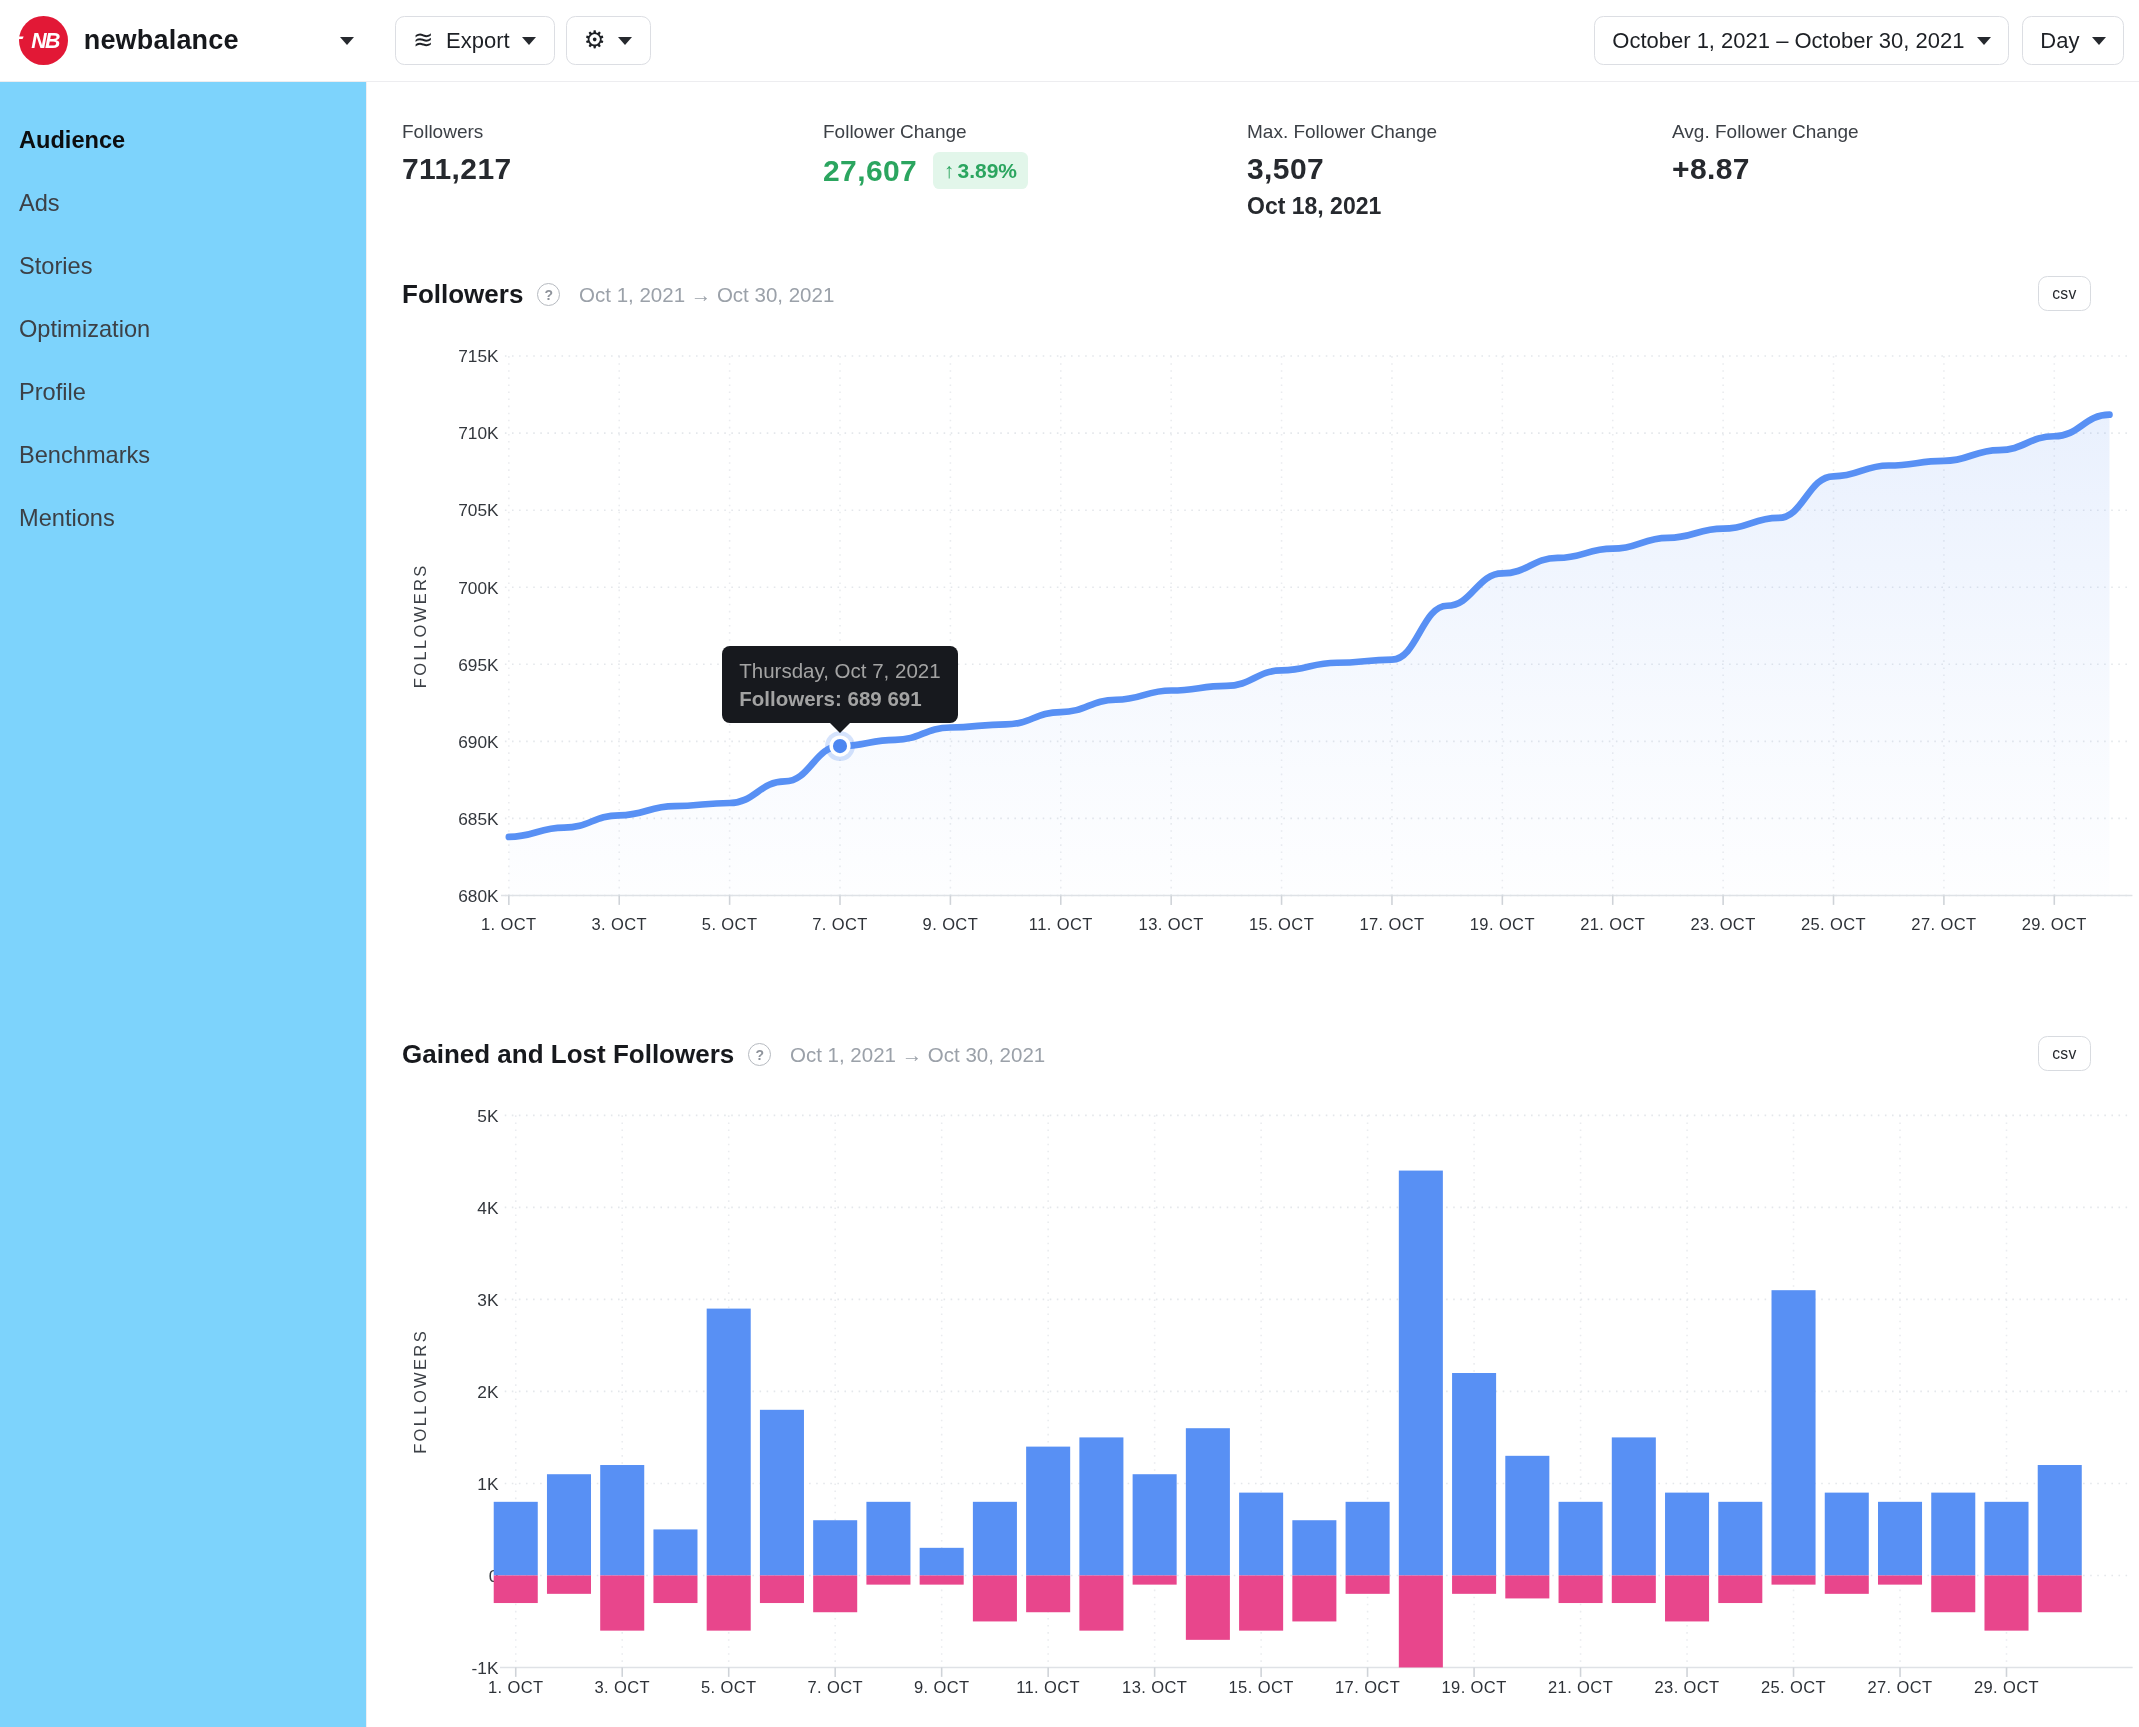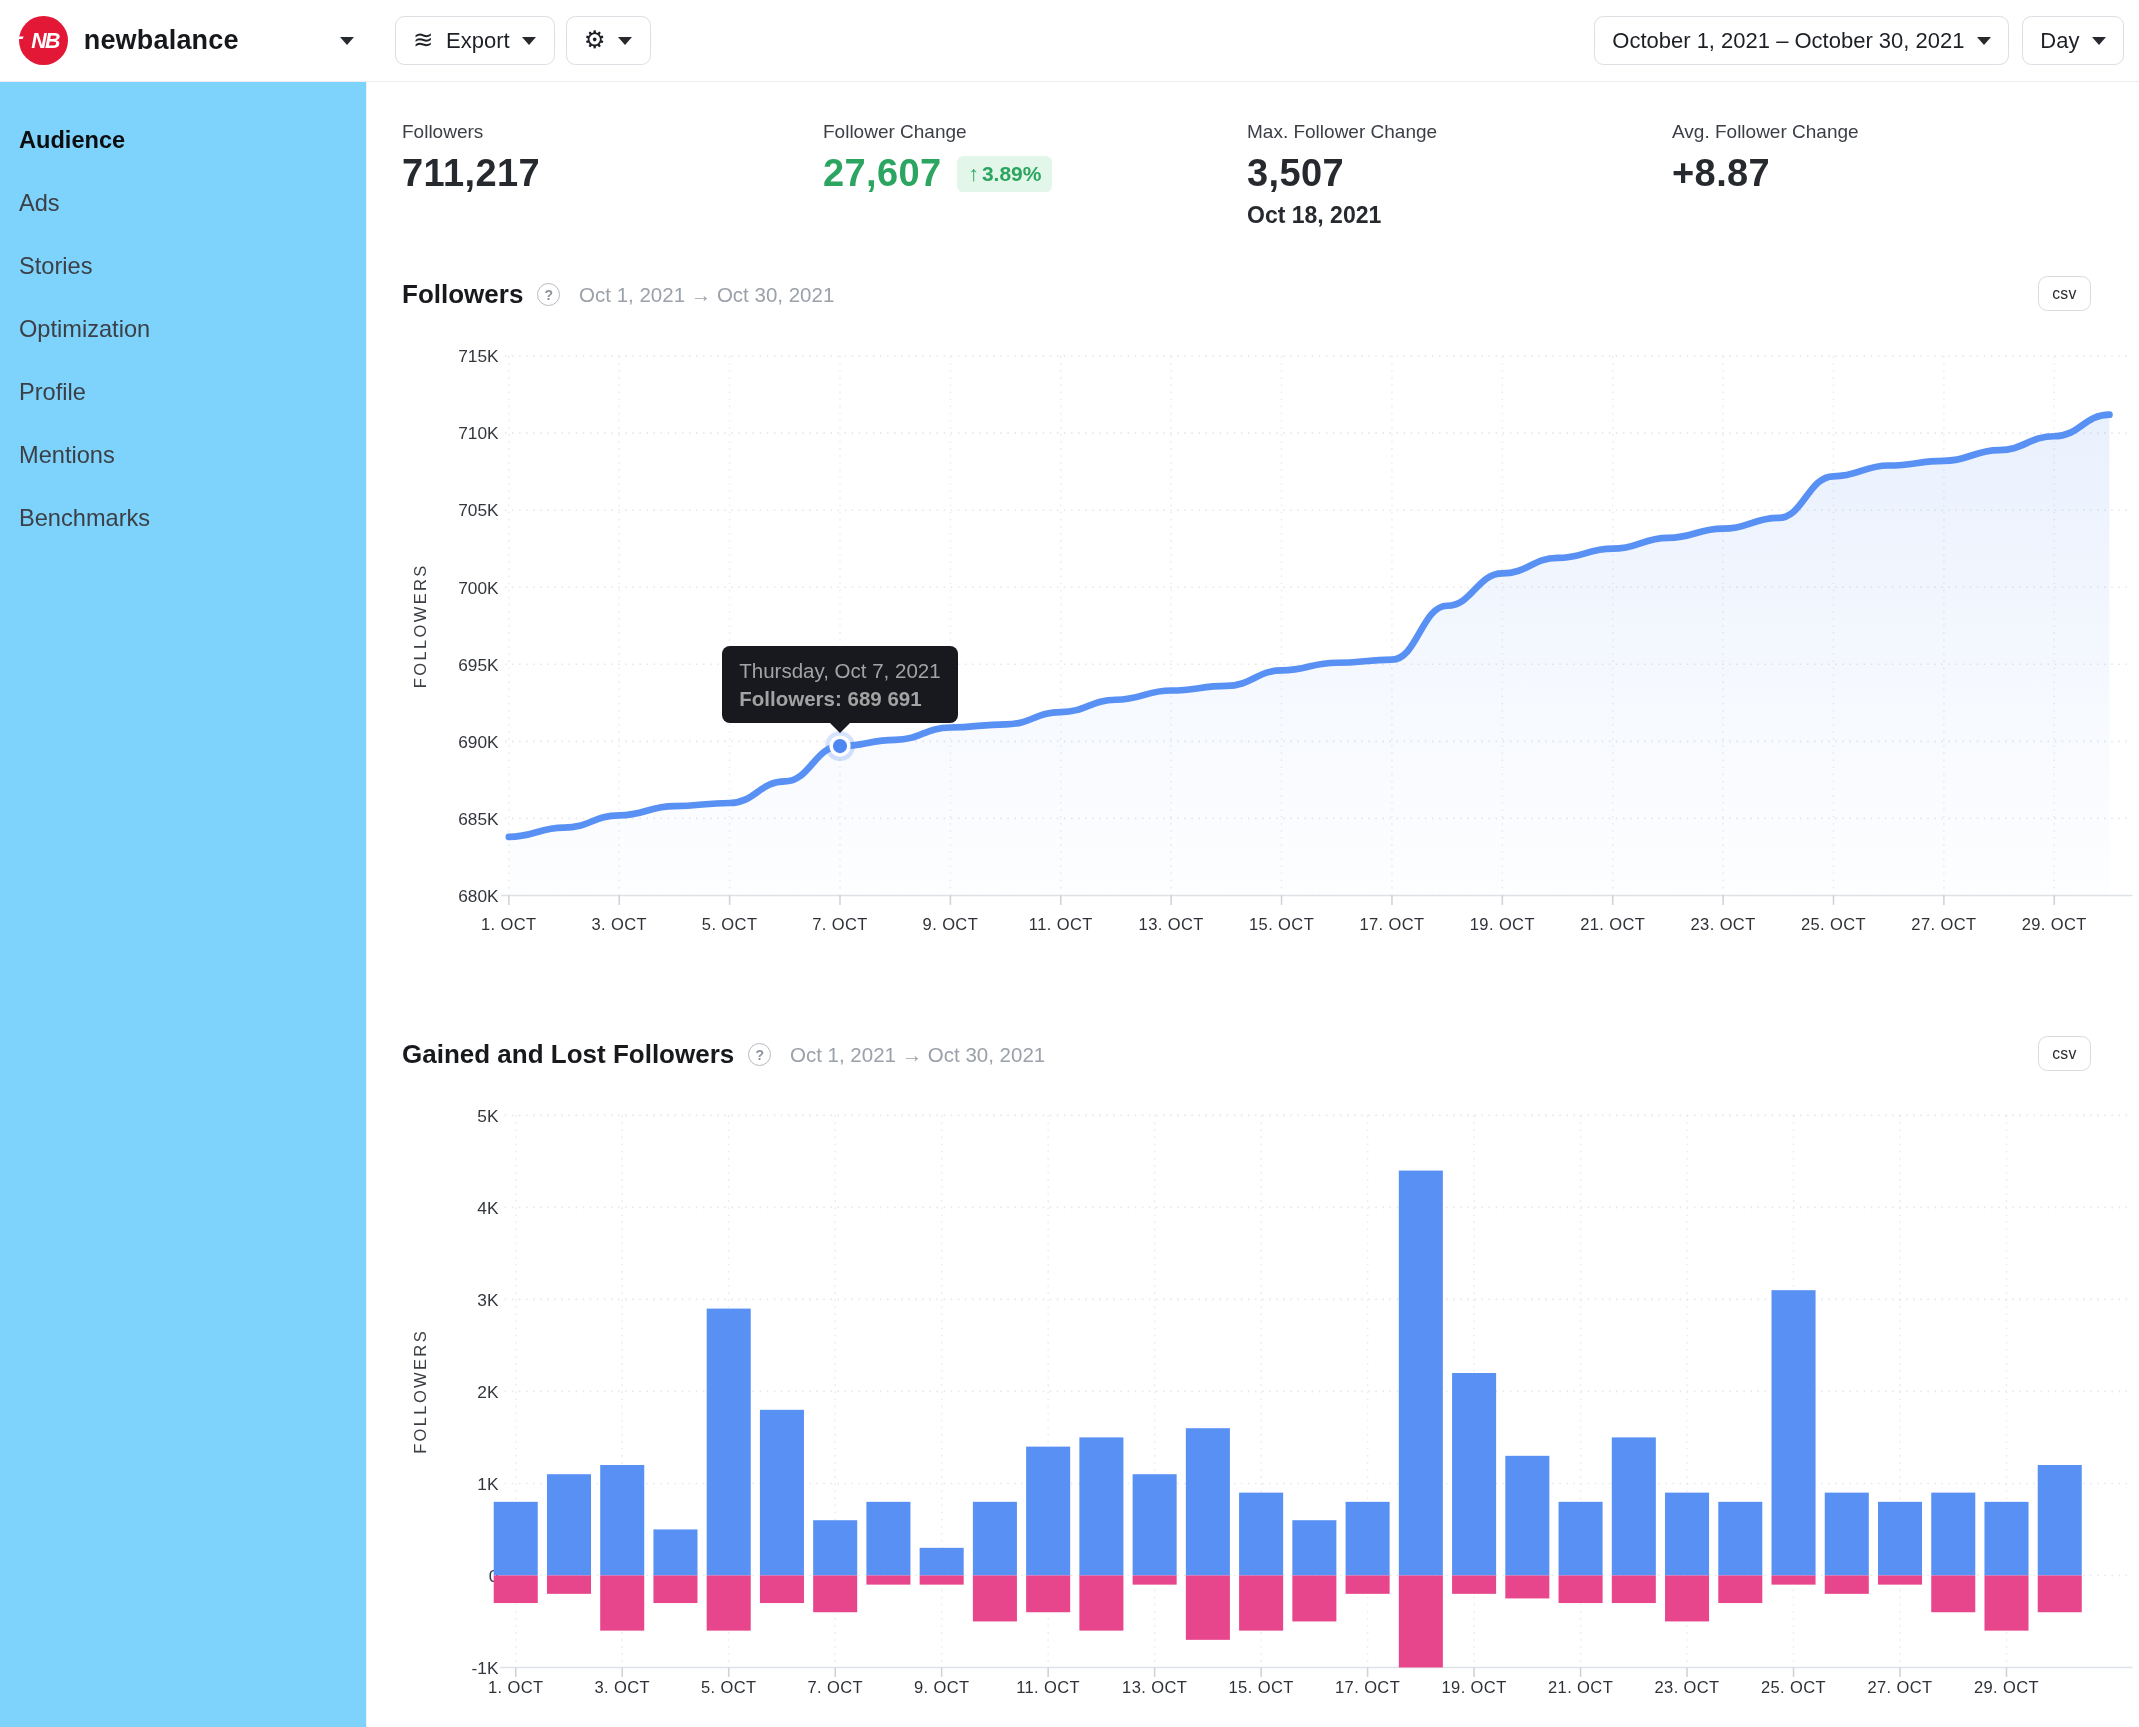--- a/index.html
+++ b/index.html
@@ -29,21 +29,21 @@
   .side-item { height:63px; display:flex; align-items:center; padding-left:19px;
     font-size:23.6px; color:#3c4046; cursor:pointer; }
   .side-item.active { color:#0c0d0f; font-weight:700; }
 
   
   .content { position:absolute; left:367px; top:82px; width:1773px; height:1646px; background:#fff; }
 
   .stat { position:absolute; top:39px; }
   .stat-label { font-size:19px; color:#3c4046; }
   .stat-value-row { display:flex; align-items:center; gap:15.7px; margin-top:9.4px; }
-  .stat-value { font-size:38px; font-weight:700; color:#26292e; letter-spacing:0.4px; }
+  .stat-value { font-size:30px; font-weight:700; color:#26292e; letter-spacing:0.4px; }
   .stat-value.green { color:#2BA55F; }
   .badge { display:inline-flex; align-items:center; gap:3.1px; background:#E2F6EA; color:#2BA55F;
     font-size:21px; font-weight:600; border-radius:6.3px; padding:6.3px 11px; }
   .stat-sub { margin-top:6.3px; font-size:23px; font-weight:700; color:#26292e; }
 
   .section-head { position:absolute; left:35px; display:flex; align-items:center; gap:14px; }
   .section-title { font-size:26px; font-weight:700; color:#17191d; }
   .help-icon { width:23px; height:23px; border:1.6px solid #b6bac0; border-radius:50%;
     color:#8e939b; font-size:14px; font-weight:700; display:inline-flex; align-items:center;
     justify-content:center; }
@@ -104,22 +104,22 @@
       </button>
     </div>
   </header>
 
   <nav class="sidebar" id="sidebar">
       <div class="side-item active">Audience</div>
       <div class="side-item">Ads</div>
       <div class="side-item">Stories</div>
       <div class="side-item">Optimization</div>
       <div class="side-item">Profile</div>
+      <div class="side-item">Benchmarks</div>
       <div class="side-item">Mentions</div>
-      <div class="side-item">Benchmarks</div>
     </nav>
 
   <main class="content">
 
     <div class="stat" style="left:35px">
       <div class="stat-label">Followers</div>
       <div class="stat-value-row">
           <span class="stat-value">711,217</span>
         </div>
     </div>

